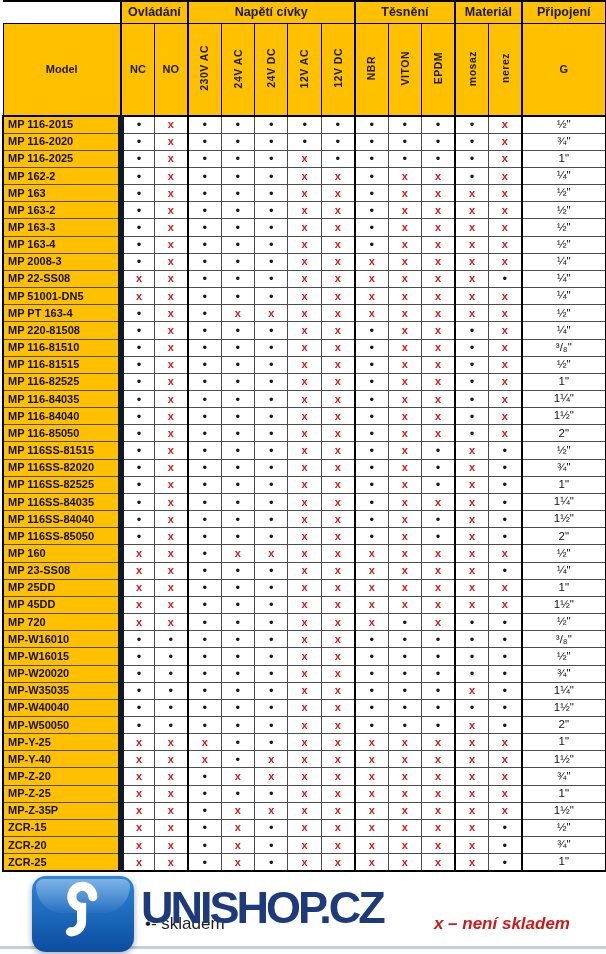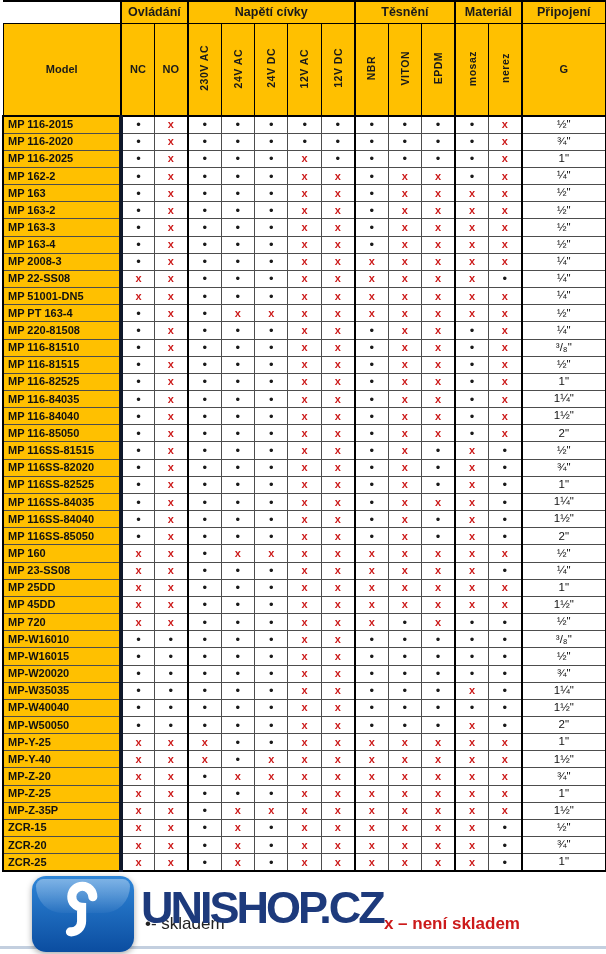--- a/index.html
+++ b/index.html
@@ -33,32 +33,32 @@
     display:inline-block;writing-mode:vertical-rl;transform:rotate(180deg);
     font-size:10.5px;font-weight:bold;white-space:nowrap;letter-spacing:.5px;
   }
   .gl{border-left:2px solid #000 !important;}
   tr.htop th:last-child,tr.hsub th:last-child,tbody td:last-child{border-right:2px solid #000;}
   
   tbody tr{height:17.17px;}
   tbody td{border:1px solid #4d4d4d;background:#fff;text-align:center;vertical-align:middle;}
   tbody td.model{
     background:var(--header-bg,#FFC000);
-    border-left:2px solid #000;border-right:4px solid #0f172a;
+    border-left:2px solid #000;border-right:6px solid #0f172a;
     text-align:left;padding-left:4px;
     font-weight:bold;font-size:11px;color:#111;white-space:nowrap;
   }
   tbody tr:last-child td{border-bottom:2px solid #000;}
   td.mark.dot{font-size:13px;color:var(--dot,#1a1a1a);}
   td.mark.nx{font-size:11px;font-weight:bold;color:var(--x-red,#CC1A1A);}
   td.gsize{font-size:11.5px;color:#111;white-space:nowrap;}
   
   .legend{position:absolute;top:914px;left:0;width:606px;display:flex;align-items:center;font-size:17px;color:#222;}
   .legend .in{margin-left:145px;}
-  .legend .out{margin-left:auto;margin-right:86px;color:var(--x-red,#CC1A1A);font-weight:bold;}
+  .legend .out{margin-left:auto;margin-right:36px;color:var(--x-red,#CC1A1A);font-weight:bold;font-style:italic;}
   
   .logo{position:absolute;left:32px;top:876px;display:flex;align-items:flex-start;z-index:5;}
   .logo-square{
     width:102px;height:76px;border-radius:14px;position:relative;
     background:linear-gradient(180deg,var(--logo-square-top,#2F86D8) 0%,var(--logo-square-bottom,#0B4DA0) 100%);
     box-shadow:0 2px 6px rgba(0,0,0,.35);
     flex:0 0 auto;
   }
   .logo-square:after{
     content:"";position:absolute;left:4px;top:3px;right:4px;height:34px;

